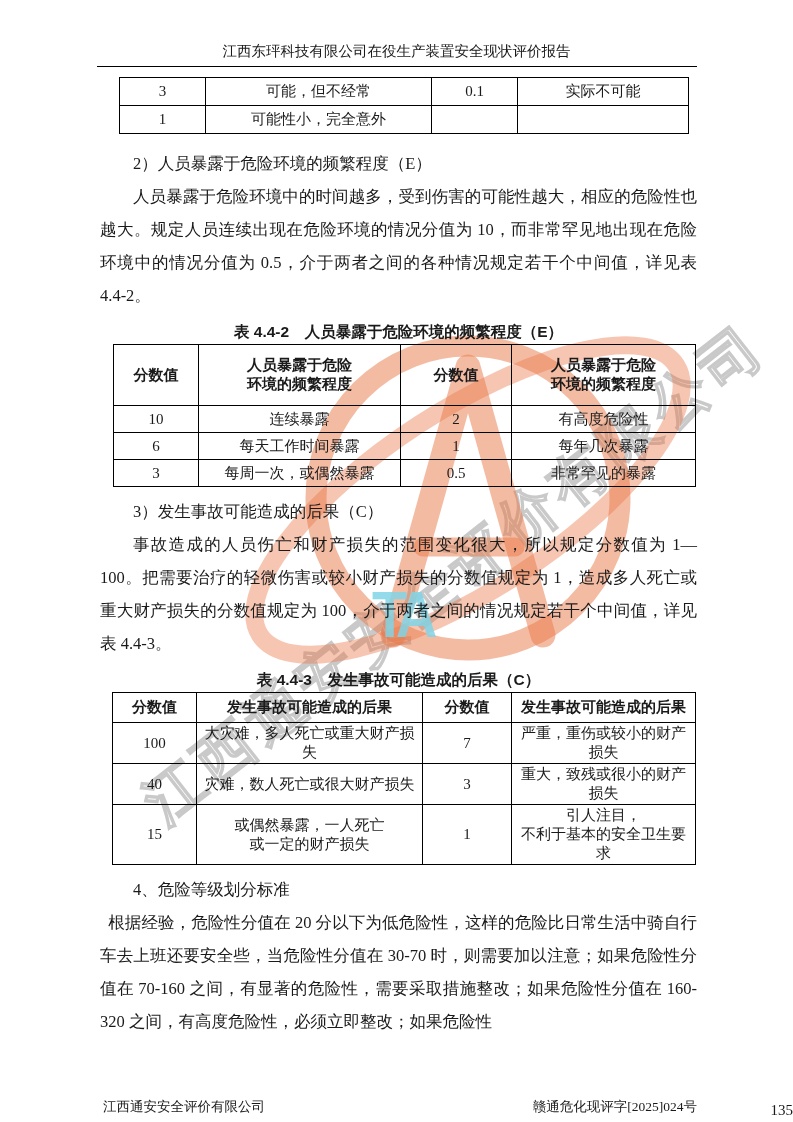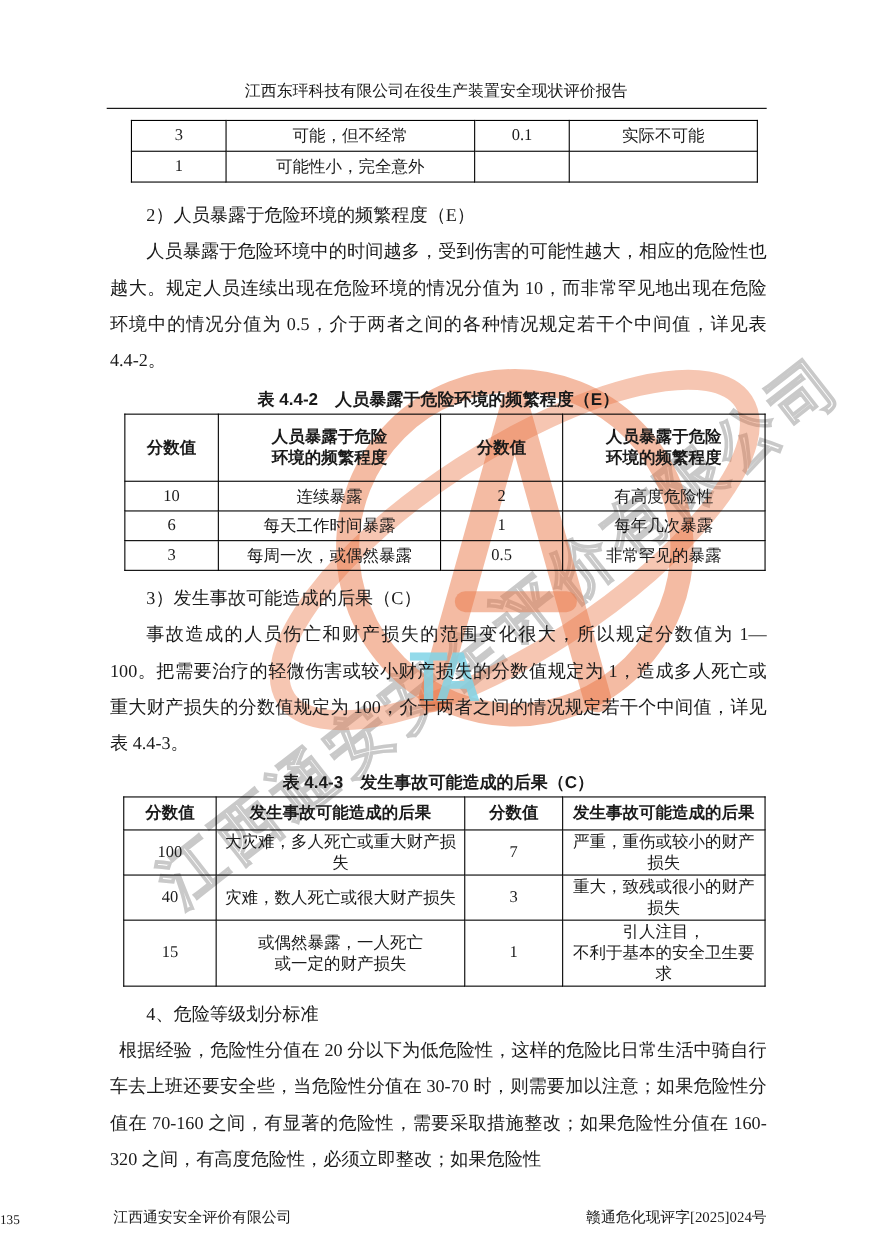--- a/index.html
+++ b/index.html
@@ -34,21 +34,21 @@
   .wm-red{
     position:absolute;left:292px;top:706px;
     font-family:"Liberation Sans","DejaVu Sans",sans-serif;
     font-weight:bold;font-size:78px;letter-spacing:10px;
     color:rgba(214,64,64,0.5);white-space:nowrap;
   }
 
   
   .content{position:relative;z-index:1;}
   .header-title{
-    margin:0 auto;padding-top:72px;width:600px;
+    margin:0 auto;padding-top:40px;width:600px;
     text-align:center;font-size:14.5px;line-height:22px;
   }
   .header-rule{
     width:600px;margin:4px auto 0 auto;border:none;
     border-top:1.4px solid #000;height:0;
   }
   .body-area{margin:0 96px 0 100px;}
 
   table{border-collapse:collapse;table-layout:fixed;}
   td,th{
@@ -85,21 +85,21 @@
     margin:0;
   }
   .mt14{margin-top:13px;}
   .mt8{margin-top:8px;}
   .mt10{margin-top:10px;}
 
   .footer{
     position:absolute;left:0;bottom:0;width:793px;height:60px;z-index:1;
   }
   .footer-left{position:absolute;left:103px;top:36px;font-size:13.5px;}
-  .footer-page{position:absolute;left:0;right:0;top:40px;text-align:left;font-size:12px;}
+  .footer-page{position:absolute;left:0;right:0;top:40px;text-align:right;font-size:15px;}
   .footer-right{position:absolute;right:96px;top:36px;font-size:13.5px;}
 </style>
 </head>
 <body>
 
 <div class="page">
 
   <div class="wm-layer">
     <div class="wm-diagonal">江西通安安全评价有限公司</div>
 

